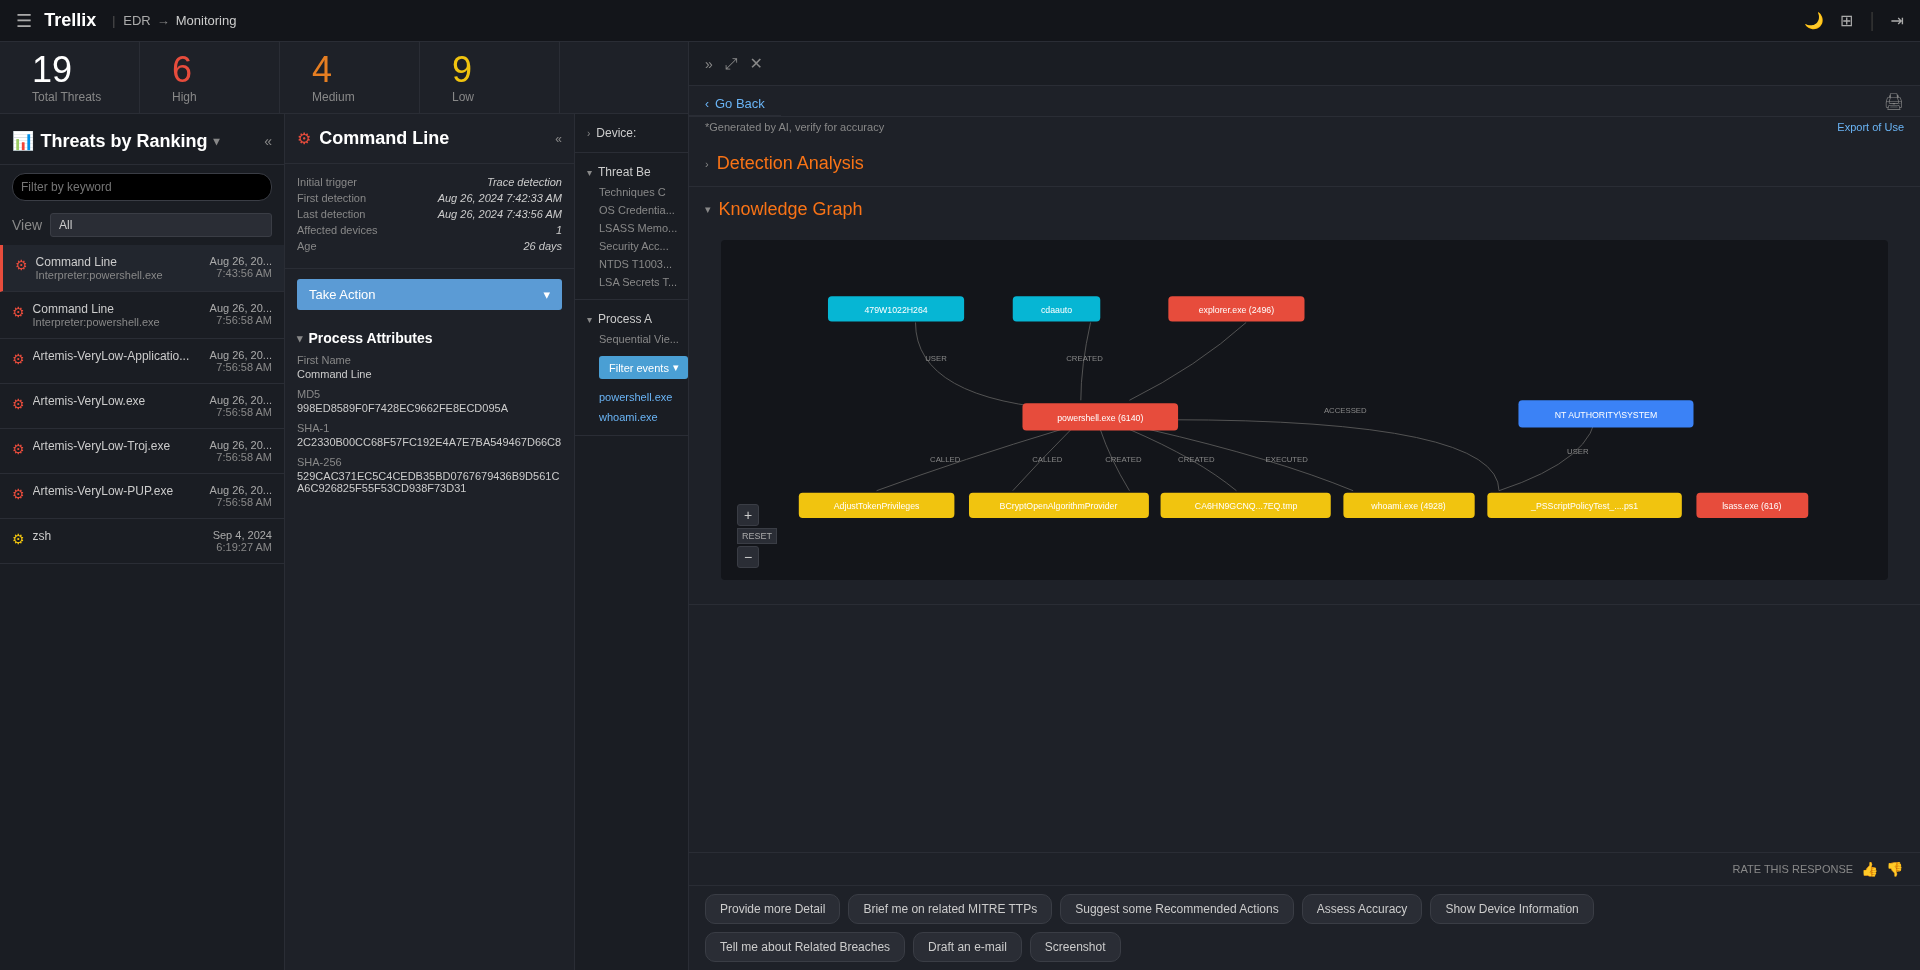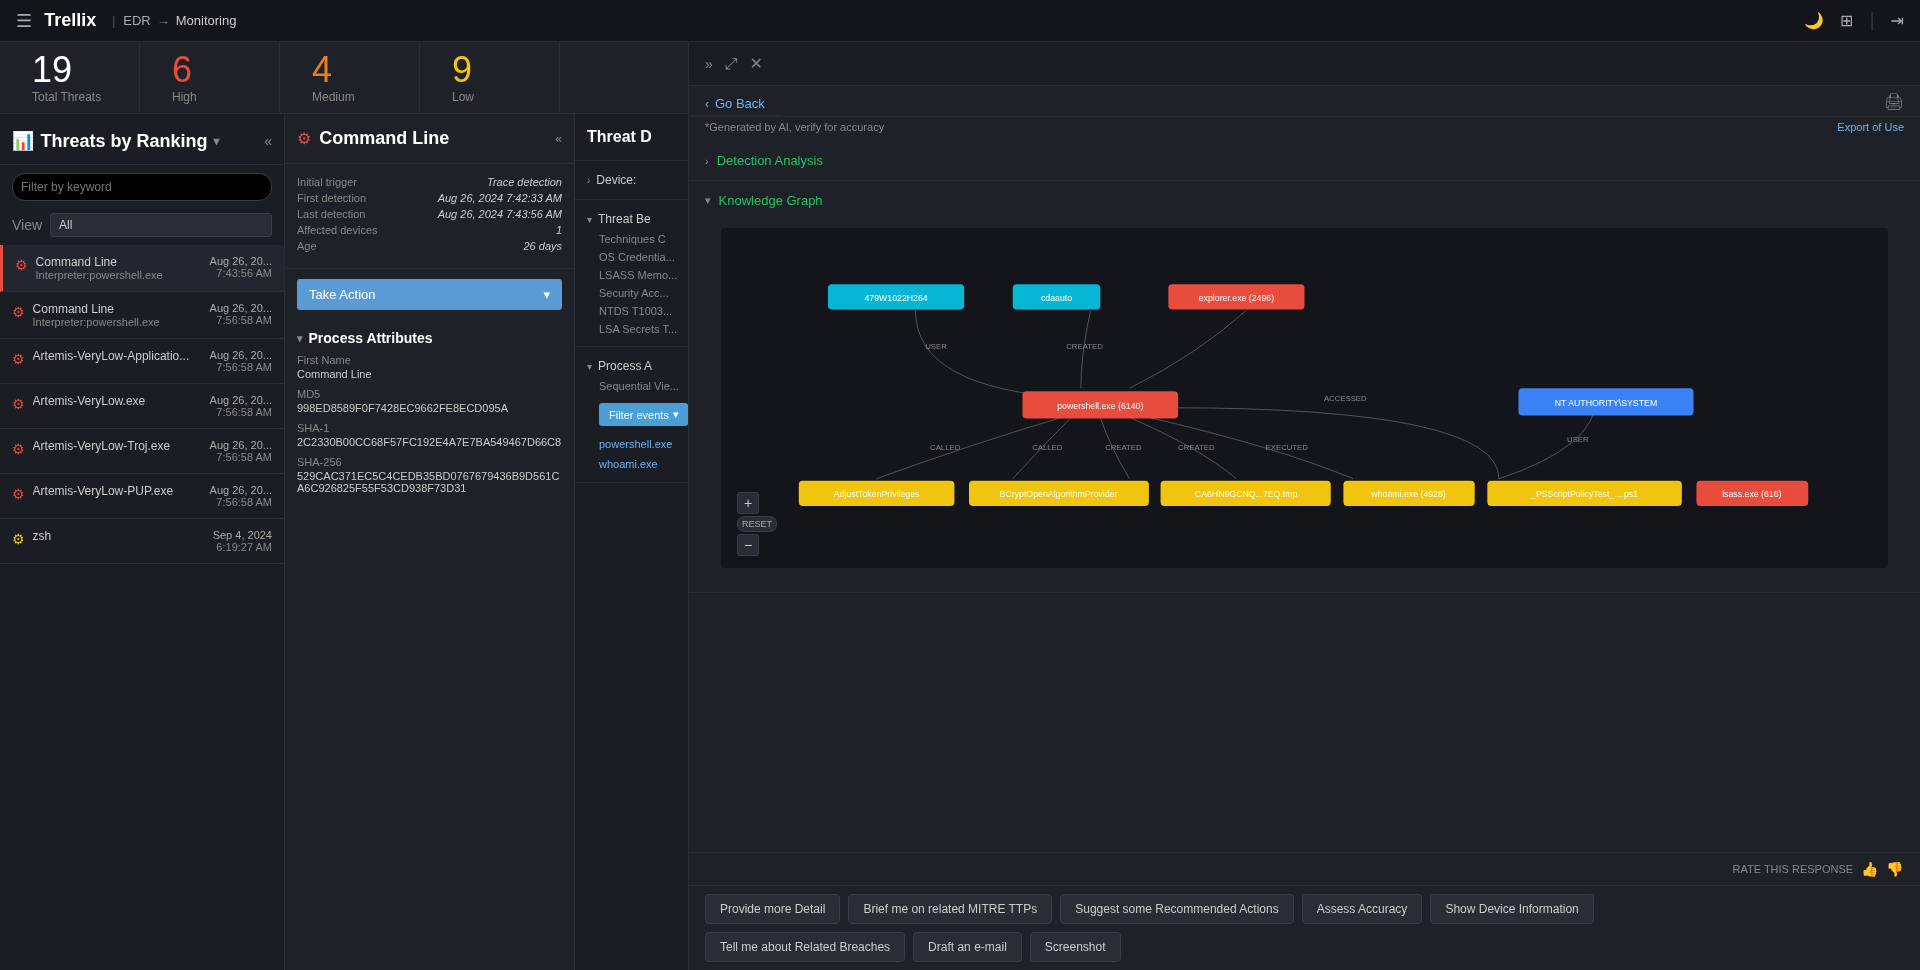--- a/index.html
+++ b/index.html
@@ -88,49 +88,49 @@
     .wise-header-right { display: flex; align-items: center; gap: 12px; color: #888; }
     .wise-header-icon { cursor: pointer; font-size: 16px; }
     .wise-go-back { display: flex; align-items: center; gap: 6px; padding: 10px 16px 4px; color: #6ab4f5; font-size: 13px; cursor: pointer; border-bottom: 1px solid #2a2d35; }
     .wise-go-back-icon { font-size: 12px; }
     .wise-ai-note { padding: 4px 16px 8px; font-size: 11px; color: #888; display: flex; justify-content: space-between; }
     .wise-terms { color: #6ab4f5; cursor: pointer; }
     .wise-sections { flex: 1; overflow-y: auto; }
     .wise-section { border-bottom: 1px solid #2a2d35; }
     .wise-section-header { display: flex; align-items: center; padding: 12px 16px; cursor: pointer; gap: 8px; }
     .wise-section-chevron { color: #888; font-size: 11px; }
-    .wise-section-title { color: #22c55e; font-size: 13px; font-weight: 500; }
+    .wise-section-title { color: #f97316; font-size: 18px; font-weight: 500; }
     .wise-section-content { padding: 0 16px 16px; }
 
     
     .knowledge-graph { background: #13151a; margin: 8px 16px 8px; border-radius: 4px; height: 340px; position: relative; overflow: hidden; }
 
     
     .rate-bar { display: flex; align-items: center; justify-content: flex-end; padding: 8px 16px; gap: 8px; font-size: 11px; color: #888; border-top: 1px solid #2a2d35; }
     .rate-icon { color: #4caf50; cursor: pointer; font-size: 14px; }
     .rate-icon-bad { color: #e74c3c; cursor: pointer; font-size: 14px; }
 
     
     .wise-bottom { padding: 8px 16px; border-top: 1px solid #2a2d35; display: flex; flex-direction: column; gap: 8px; }
     .wise-btn-row { display: flex; gap: 8px; }
-    .wise-btn { background: #2a2d35; color: #ccc; border: 1px solid #3a3d45; padding: 7px 14px; border-radius: 4px; font-size: 12px; cursor: pointer; white-space: nowrap; }
+    .wise-btn { background: #2a2d35; color: #ccc; border: 1px solid #3a3d45; padding: 7px 14px; border-radius: 10px; font-size: 12px; cursor: pointer; white-space: nowrap; }
 
     
     .graph-node-red { fill: #e74c3c; }
     .graph-node-blue { fill: #3b82f6; }
     .graph-node-yellow { fill: #f1c40f; }
     .graph-node-cyan { fill: #06b6d4; }
     .graph-label { font-size: 9px; fill: #fff; font-family: 'Segoe UI', Arial, sans-serif; }
     .graph-edge { stroke: #555; stroke-width: 1; fill: none; }
     .graph-edge-label { font-size: 8px; fill: #888; font-family: 'Segoe UI', Arial, sans-serif; }
 
     
     .zoom-controls { position: absolute; bottom: 12px; left: 16px; display: flex; flex-direction: column; gap: 2px; }
     .zoom-btn { width: 22px; height: 22px; background: #2a2d35; border: 1px solid #3a3d45; color: #ccc; border-radius: 3px; cursor: pointer; display: flex; align-items: center; justify-content: center; font-size: 14px; }
-    .zoom-reset { font-size: 9px; background: #2a2d35; border: 1px solid #3a3d45; color: #aaa; padding: 2px 4px; border-radius: 7px; cursor: pointer; text-align: center; }
+    .zoom-reset { font-size: 9px; background: #2a2d35; border: 1px solid #3a3d45; color: #aaa; padding: 2px 4px; border-radius: 0; cursor: pointer; text-align: center; }
   </style>
 </head>
 <body>
 
 <div class="topbar">
   <span class="topbar-menu">☰</span>
   <span class="topbar-logo">Trellix</span>
   <span class="topbar-sep">|</span>
   <span class="topbar-nav">EDR</span>
   <span class="topbar-nav" style="margin: 0 6px; color:#888;">→</span>
@@ -322,23 +322,20 @@
         <div class="attr-value">2C2330B00CC68F57FC192E4A7E7BA549467D66C8</div>
       </div>
       <div class="attr-row">
         <div class="attr-label">SHA-256</div>
         <div class="attr-value">529CAC371EC5C4CEDB35BD0767679436B9D561CA6C926825F55F53CD938F73D31</div>
       </div>
     </div>
   </div>
 
   <div class="threat-detail">
-    <div class="threat-detail-header">
-      <div class="threat-detail-title">Threat D</div>
-    </div>
     <div class="threat-detail-section">
       <div class="threat-detail-section-title">
         <span class="section-chevron">›</span>
         <span>Device:</span>
       </div>
     </div>
     <div class="threat-detail-section">
       <div class="threat-detail-section-title">
         <span class="section-chevron">▾</span>
         <span>Threat Be</span>

